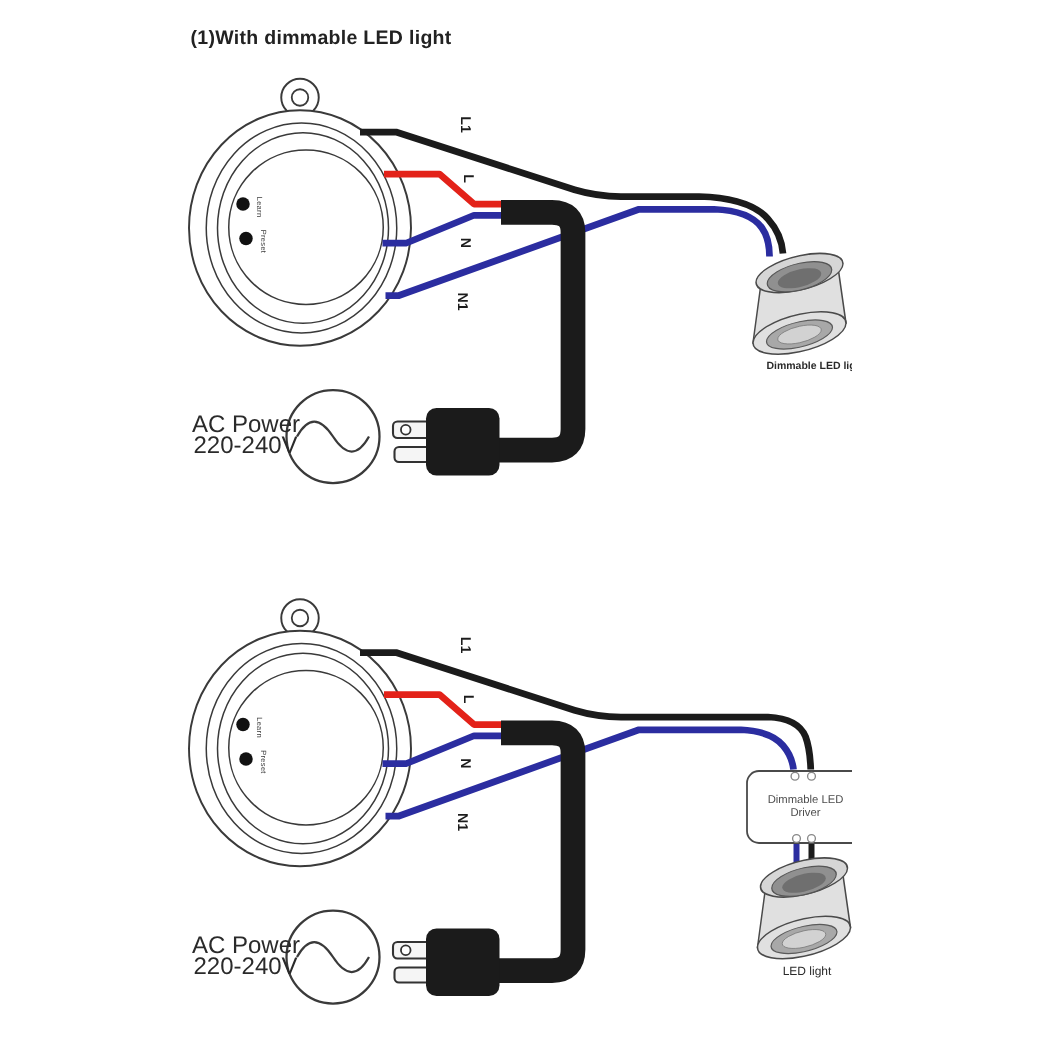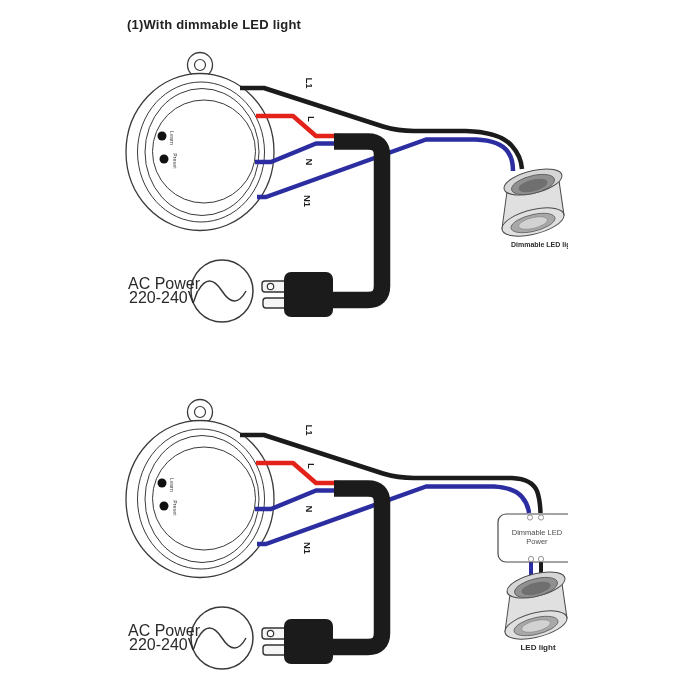--- a/index.html
+++ b/index.html
@@ -6,21 +6,21 @@
   #page{position:relative;width:568px;height:700px;background:#ffffff;overflow:hidden;
         font-family:"Liberation Sans", sans-serif;}
   #diagram-svg{position:absolute;left:0;top:0;}
   .txt{position:absolute;color:#1f1f1f;white-space:nowrap;}
   .title{font-size:13px;font-weight:700;letter-spacing:.2px;color:#222;}
   .rot{display:flex;align-items:center;justify-content:center;transform:rotate(90deg);}
   .wire-label{width:16px;height:24px;font-size:9.5px;font-weight:700;color:#1c1c1c;}
   .btn-label{width:12px;height:30px;font-size:5px;font-weight:400;color:#3d3d3d;letter-spacing:.2px;}
   .ac-label{font-size:16px;font-weight:400;color:#2a2a2a;line-height:14px;}
   .fixture-label{font-size:7px;font-weight:700;color:#2a2a2a;text-align:center;}
-  .fixture-label2{font-size:8px;font-weight:700;color:#2a2a2a;text-align:center;}
+  .fixture-label2{font-size:8px;font-weight:400;color:#2a2a2a;text-align:center;}
   .driver-box-text{display:flex;flex-direction:column;align-items:center;justify-content:center;
      font-size:7.5px;line-height:9.5px;color:#4d4d4d;text-align:center;}
 </style>
 </head>
 <body>
 
 <div id="page">
 
   <svg id="diagram-svg" width="700" height="700" viewBox="0 0 700 700">
     <defs>
@@ -105,18 +105,18 @@
   <div class="txt rot wire-label" style="left:300px;top:536px;">N1</div>
 
   <div class="txt rot btn-label" style="left:166px;top:470px;">Learn</div>
   <div class="txt rot btn-label" style="left:169px;top:493px;">Preset</div>
 
   <div class="txt ac-label" style="left:128px;top:624px;">AC Power</div>
   <div class="txt ac-label" style="left:129px;top:638px;">220-240V</div>
 
   <div class="txt driver-box-text" style="left:498px;top:514px;width:78px;height:46px;">
     <span>Dimmable LED</span>
-    <span>Power</span>
+    <span>Driver</span>
   </div>
 
   <div class="txt fixture-label2" style="left:503px;top:643px;width:70px;">LED light</div>
 
 </div>
 
 </body></html>

